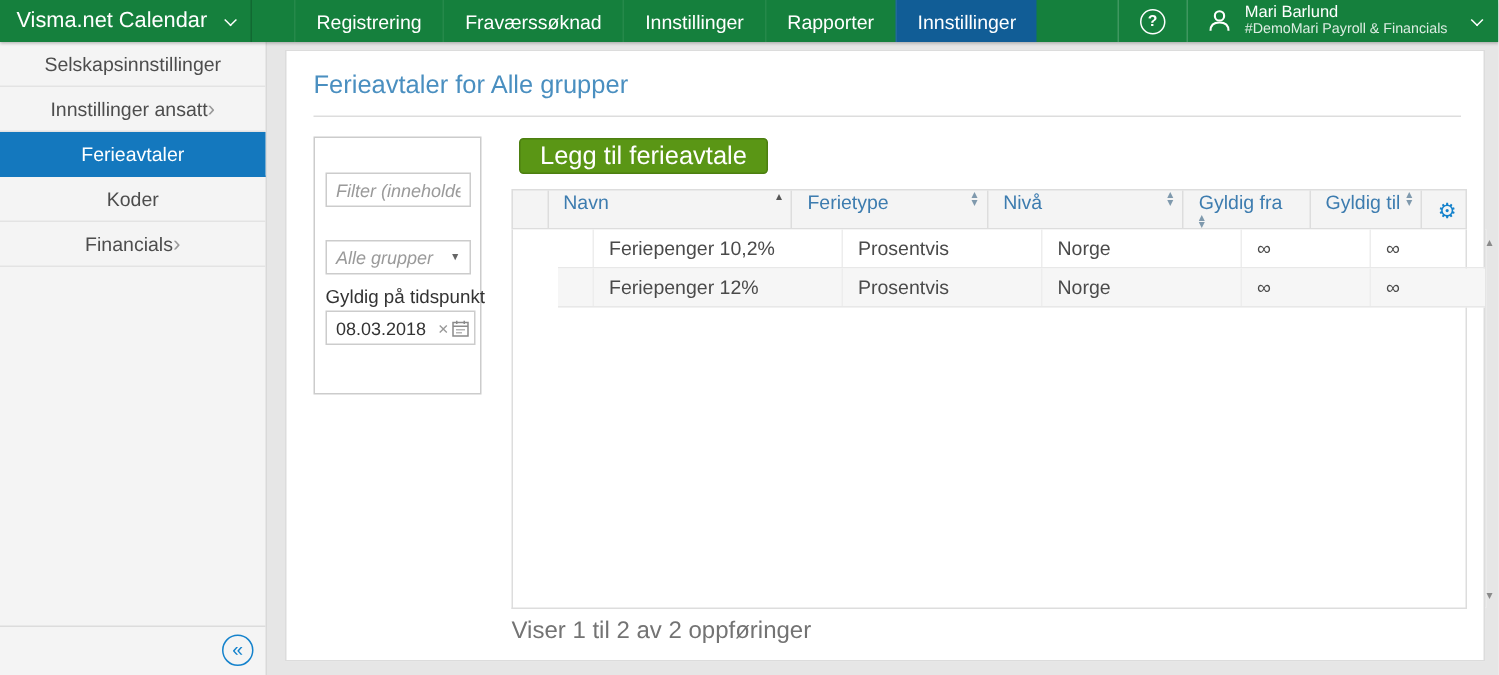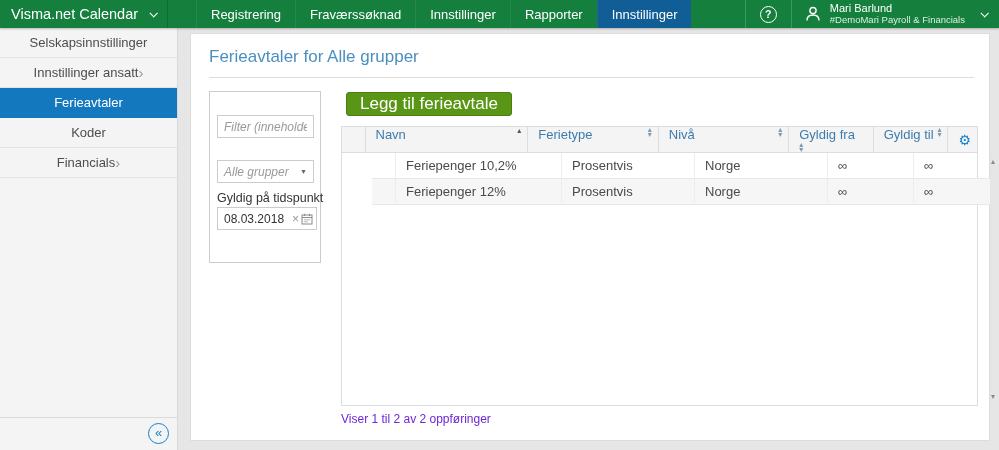--- a/index.html
+++ b/index.html
@@ -84,21 +84,21 @@
   .row { display:flex; height:26px; align-items:center; border-bottom:1px solid #e8e8e8; color:#4a4a4a; cursor:pointer; }
   .row.striped { background:#f6f6f6; }
   .rc { padding-left:10px; border-right:1px solid #ededed; height:100%; display:flex; align-items:center; }
   .rc0 { width:24px; padding:0; }
   .rc1 { width:166px; } .rc2 { width:133px; } .rc3 { width:133px; } .rc4 { width:86px; } .rc5 { width:76px; border-right:none; }
   .scrollstrip { flex:1; position:relative; background:#fbfbfb; border-left:1px solid #e5e5e5; }
   .scroll-up, .scroll-down { position:absolute; left:0; right:0; text-align:center; color:#8a8a8a; font-size:8px; cursor:pointer; }
   .scroll-up { top:4px; } .scroll-down { bottom:4px; }
   .scroll-thumb { position:absolute; top:15px; left:3px; right:3px; height:26px; background:#e2e2e2;
                   border-radius:2px; cursor:grab; }
-  .grid-footer { position:absolute; left:150px; top:378px; font-size:12px; color:#6d28d9;text-align:center; }
+  .grid-footer { position:absolute; left:150px; top:378px; font-size:16px; color:#737373;text-align:center; }
 </style>
 </head>
 <body>
 
 <div class="stage">
 
   <div class="topbar">
     <div class="logo">
       <span>Visma.net Calendar</span>
       <span class="chev"></span>

